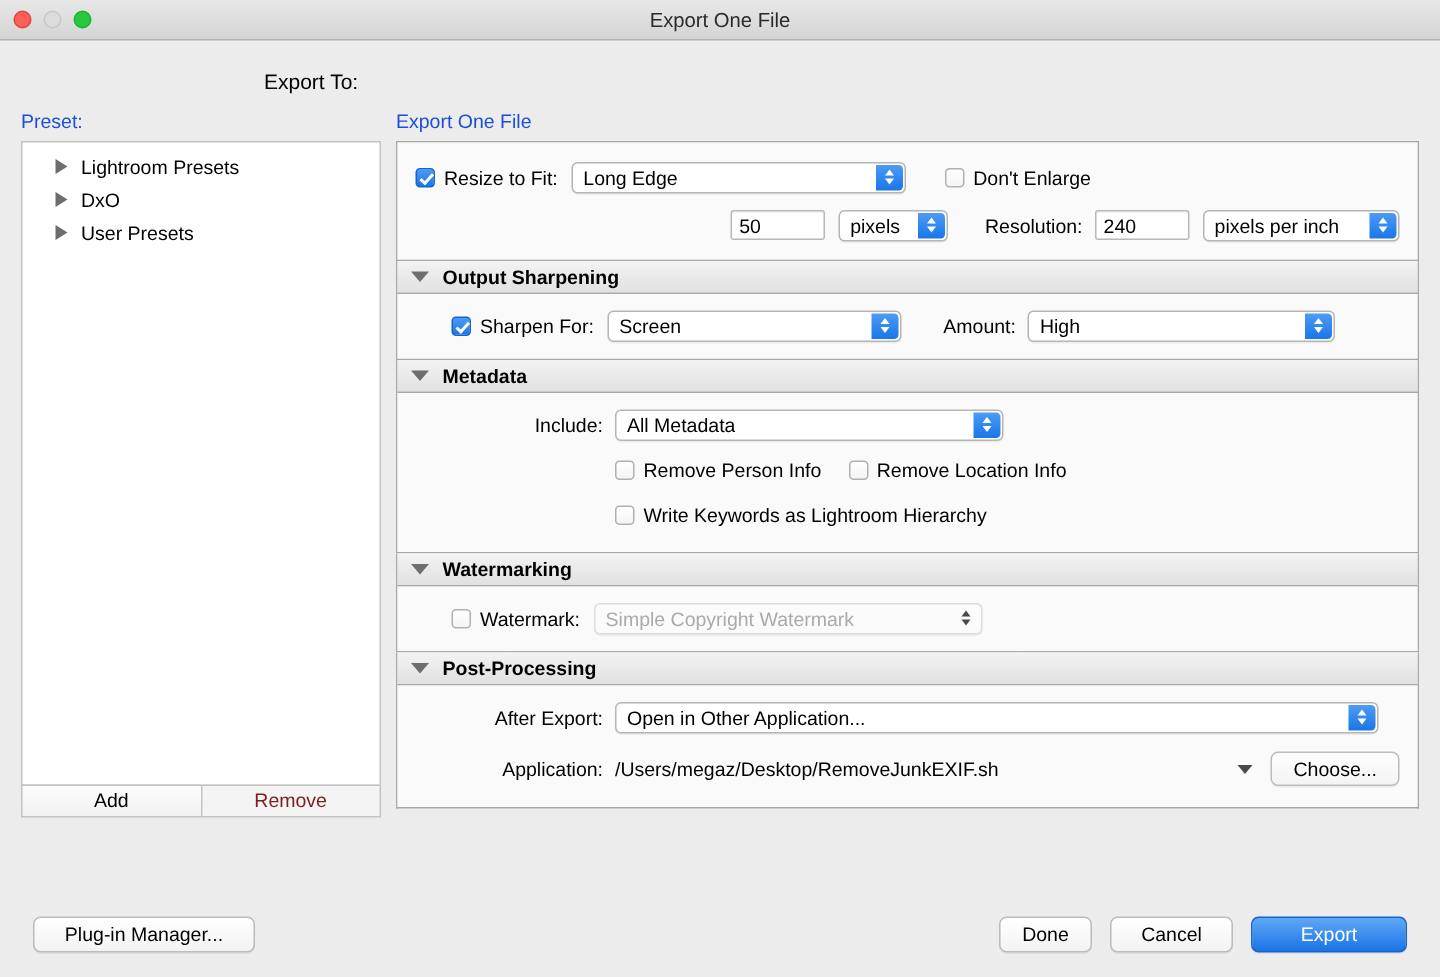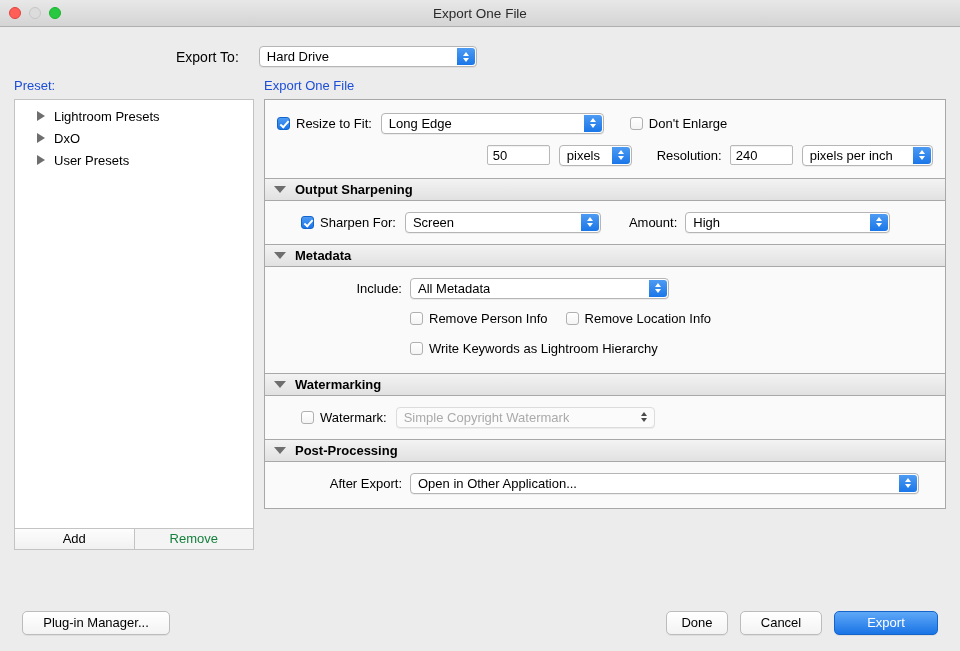--- a/index.html
+++ b/index.html
@@ -162,21 +162,21 @@
     flex: 1;
     height: 22px;
     line-height: 20px;
     text-align: center;
     font-size: 13px;
     border: 1px solid #c3c3c3;
     background: linear-gradient(to bottom, #fdfdfd 0%, #f1f1f1 100%);
     box-sizing: border-box;
   }
   .preset-btn.add { border-right: none; }
-  .preset-btn.disabled { color: #15803d; background: #f4f4f4; }
+  .preset-btn.disabled { color: #7f1d1d; background: #f4f4f4; }
 
   
   .panel {
     border: 1px solid #a8a8a8;
     background: #f6f6f6;
     box-sizing: border-box;
   }
   .panel + .panel { border-top: none; }
   .section-head {
     height: 21px;
@@ -300,29 +300,20 @@
   <div class="traffic">
     <div class="light close"></div>
     <div class="light min"></div>
     <div class="light max"></div>
   </div>
   <div class="window-title">Export One File</div>
 </div>
 
 <div class="exportto-row">
   <div class="exportto-label">Export To:</div>
-  <div class="popup" style="width:218px;">
-    <span class="popup-text">Hard Drive</span>
-    <span class="popup-arrows">
-      <span>
-          <span class="chev up"></span>
-          <span class="chev down"></span>
-        </span>
-    </span>
-  </div>
 </div>
 
 <div class="body-area">
 
   <div class="left-col">
     <div class="col-caption">Preset:</div>
     <div class="preset-box">
       <div class="preset-item">
         <span class="disc"></span>
         <span>Lightroom Presets</span>
@@ -484,20 +475,27 @@
           <span class="lbl right" style="width:125px;margin-right:8px;">After Export:</span>
           <div class="popup" style="width:509px;">
             <span class="popup-text">Open in Other Application...</span>
             <span class="popup-arrows">
               <span>
                   <span class="chev up"></span>
                   <span class="chev down"></span>
                 </span>
             </span>
           </div>
+        </div>
+        <div class="row" style="margin-top:12px;">
+          <span class="lbl right" style="width:125px;margin-right:8px;">Application:</span>
+          <span class="static-val">/Users/megaz/Desktop/RemoveJunkEXIF.sh</span>
+          <span style="flex:1;"></span>
+          <span class="caret-down" style="margin-right:12px;"></span>
+          <button class="pushbtn" style="min-width:76px;height:23px;line-height:21px;">Choose...</button>
         </div>
       </div>
     </div>
 
   </div>
 </div>
 
 <div class="footer">
   <button class="pushbtn" style="min-width:148px;">Plug-in Manager...</button>
   <span class="spacer"></span>

